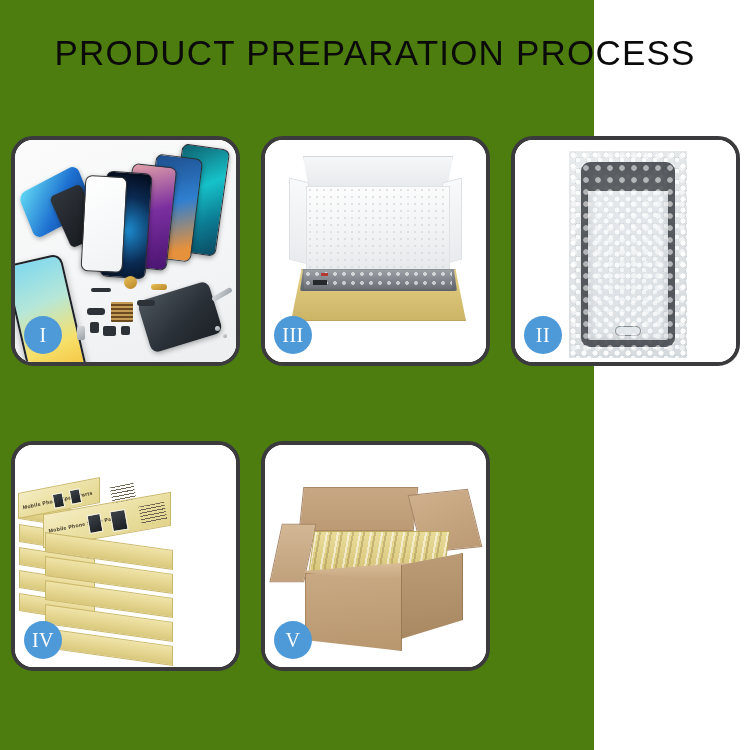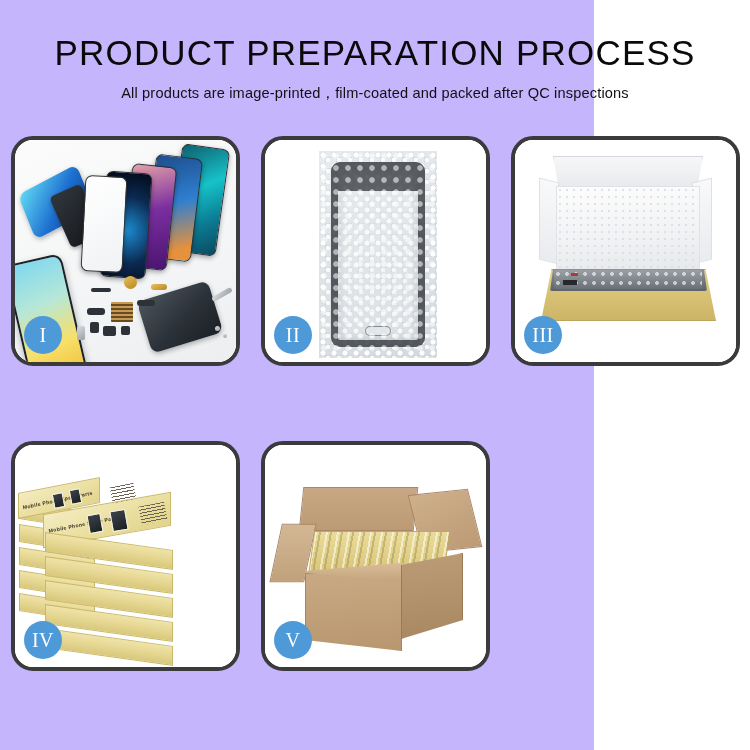--- a/index.html
+++ b/index.html
@@ -9,21 +9,21 @@
     height: 750px;
     background: #ffffff;
     font-family: "Liberation Sans", sans-serif;
     overflow: hidden;
   }
 
   #page {
     position: relative;
     width: 594px;
     height: 750px;
-    background: #c4b5fd;
+    background: #4d7c0f;
   }
 
   
   .header {
     position: absolute;
     top: 34px;
     left: 0;
     width: 750px;
     text-align: center;
   }
@@ -371,21 +371,20 @@
     transform: rotate(-7deg);
   }
 </style>
 </head>
 <body>
 
 <div id="page">
 
   <div class="header">
     <div class="title">PRODUCT PREPARATION PROCESS</div>
-    <div class="subtitle">All products are image-printed，film-coated and packed after QC inspections</div>
   </div>
 
   <div class="grid">
 
     <div class="panel">
       <div class="panel-photo">
         <div class="p1-bg"></div>
 
         <div class="ph-blue-film"></div>
         <div class="ph-dark-small"></div>
@@ -407,33 +406,20 @@
         <div class="part" style="left:122px;top:160px;width:18px;height:6px;border-radius:3px;"></div>
         <div class="part" style="left:75px;top:182px;width:9px;height:11px;border-radius:2px;"></div>
         <div class="part" style="left:88px;top:186px;width:13px;height:10px;border-radius:2px;"></div>
         <div class="part silver" style="left:62px;top:186px;width:8px;height:14px;border-radius:2px;"></div>
         <div class="part" style="left:106px;top:186px;width:9px;height:9px;border-radius:2px;"></div>
         <div class="part silver" style="left:196px;top:152px;width:22px;height:5px;border-radius:3px;transform:rotate(-30deg);"></div>
         <div class="part silver" style="left:200px;top:186px;width:5px;height:5px;border-radius:50%;"></div>
         <div class="part silver" style="left:208px;top:194px;width:4px;height:4px;border-radius:50%;"></div>
       </div>
       <div class="badge">I</div>
-    </div>
-
-    <div class="panel">
-      <div class="panel-photo">
-        <div class="p2-bg"></div>
-        <div class="bubble-sheet"></div>
-        <div class="screen-outline">
-          <div class="screen-top-bar"></div>
-          <div class="home-btn"></div>
-        </div>
-        <div class="bubble-overlay"></div>
-      </div>
-      <div class="badge">II</div>
     </div>
 
     <div class="panel">
       <div class="panel-photo">
         <div class="p3-bg"></div>
         <div class="box3-lidback"></div>
         <div class="box3-wing-l"></div>
         <div class="box3-wing-r"></div>
         <div class="foam-block">
           <div class="foam-texture"></div>
@@ -442,20 +428,33 @@
         <div class="kraft-inner"></div>
         <div class="kraft-item"></div>
         <div class="kraft-redmark"></div>
         <div class="kraft-blackmark"></div>
       </div>
       <div class="badge">III</div>
     </div>
 
     <div class="panel">
       <div class="panel-photo">
+        <div class="p2-bg"></div>
+        <div class="bubble-sheet"></div>
+        <div class="screen-outline">
+          <div class="screen-top-bar"></div>
+          <div class="home-btn"></div>
+        </div>
+        <div class="bubble-overlay"></div>
+      </div>
+      <div class="badge">II</div>
+    </div>
+
+    <div class="panel">
+      <div class="panel-photo">
         <div class="p4-bg"></div>
 
         <div class="stack-box" style="left:4px;top:62px;width:76px;height:18px;transform:skewY(9deg);"></div>
         <div class="stack-box" style="left:4px;top:85px;width:76px;height:18px;transform:skewY(9deg);"></div>
         <div class="stack-box" style="left:4px;top:108px;width:76px;height:18px;transform:skewY(9deg);"></div>
         <div class="stack-box" style="left:4px;top:131px;width:76px;height:18px;transform:skewY(9deg);"></div>
         <div class="stack-box" style="left:4px;top:154px;width:76px;height:18px;transform:skewY(9deg);"></div>
 
         <div class="stack-box top" style="left:3px;top:40px;width:82px;height:26px;transform:skewY(-11deg);"></div>
         <div class="bx-label" style="left:7px;top:52px;transform:rotate(-12deg);">Mobile Phone Spare Parts</div>

